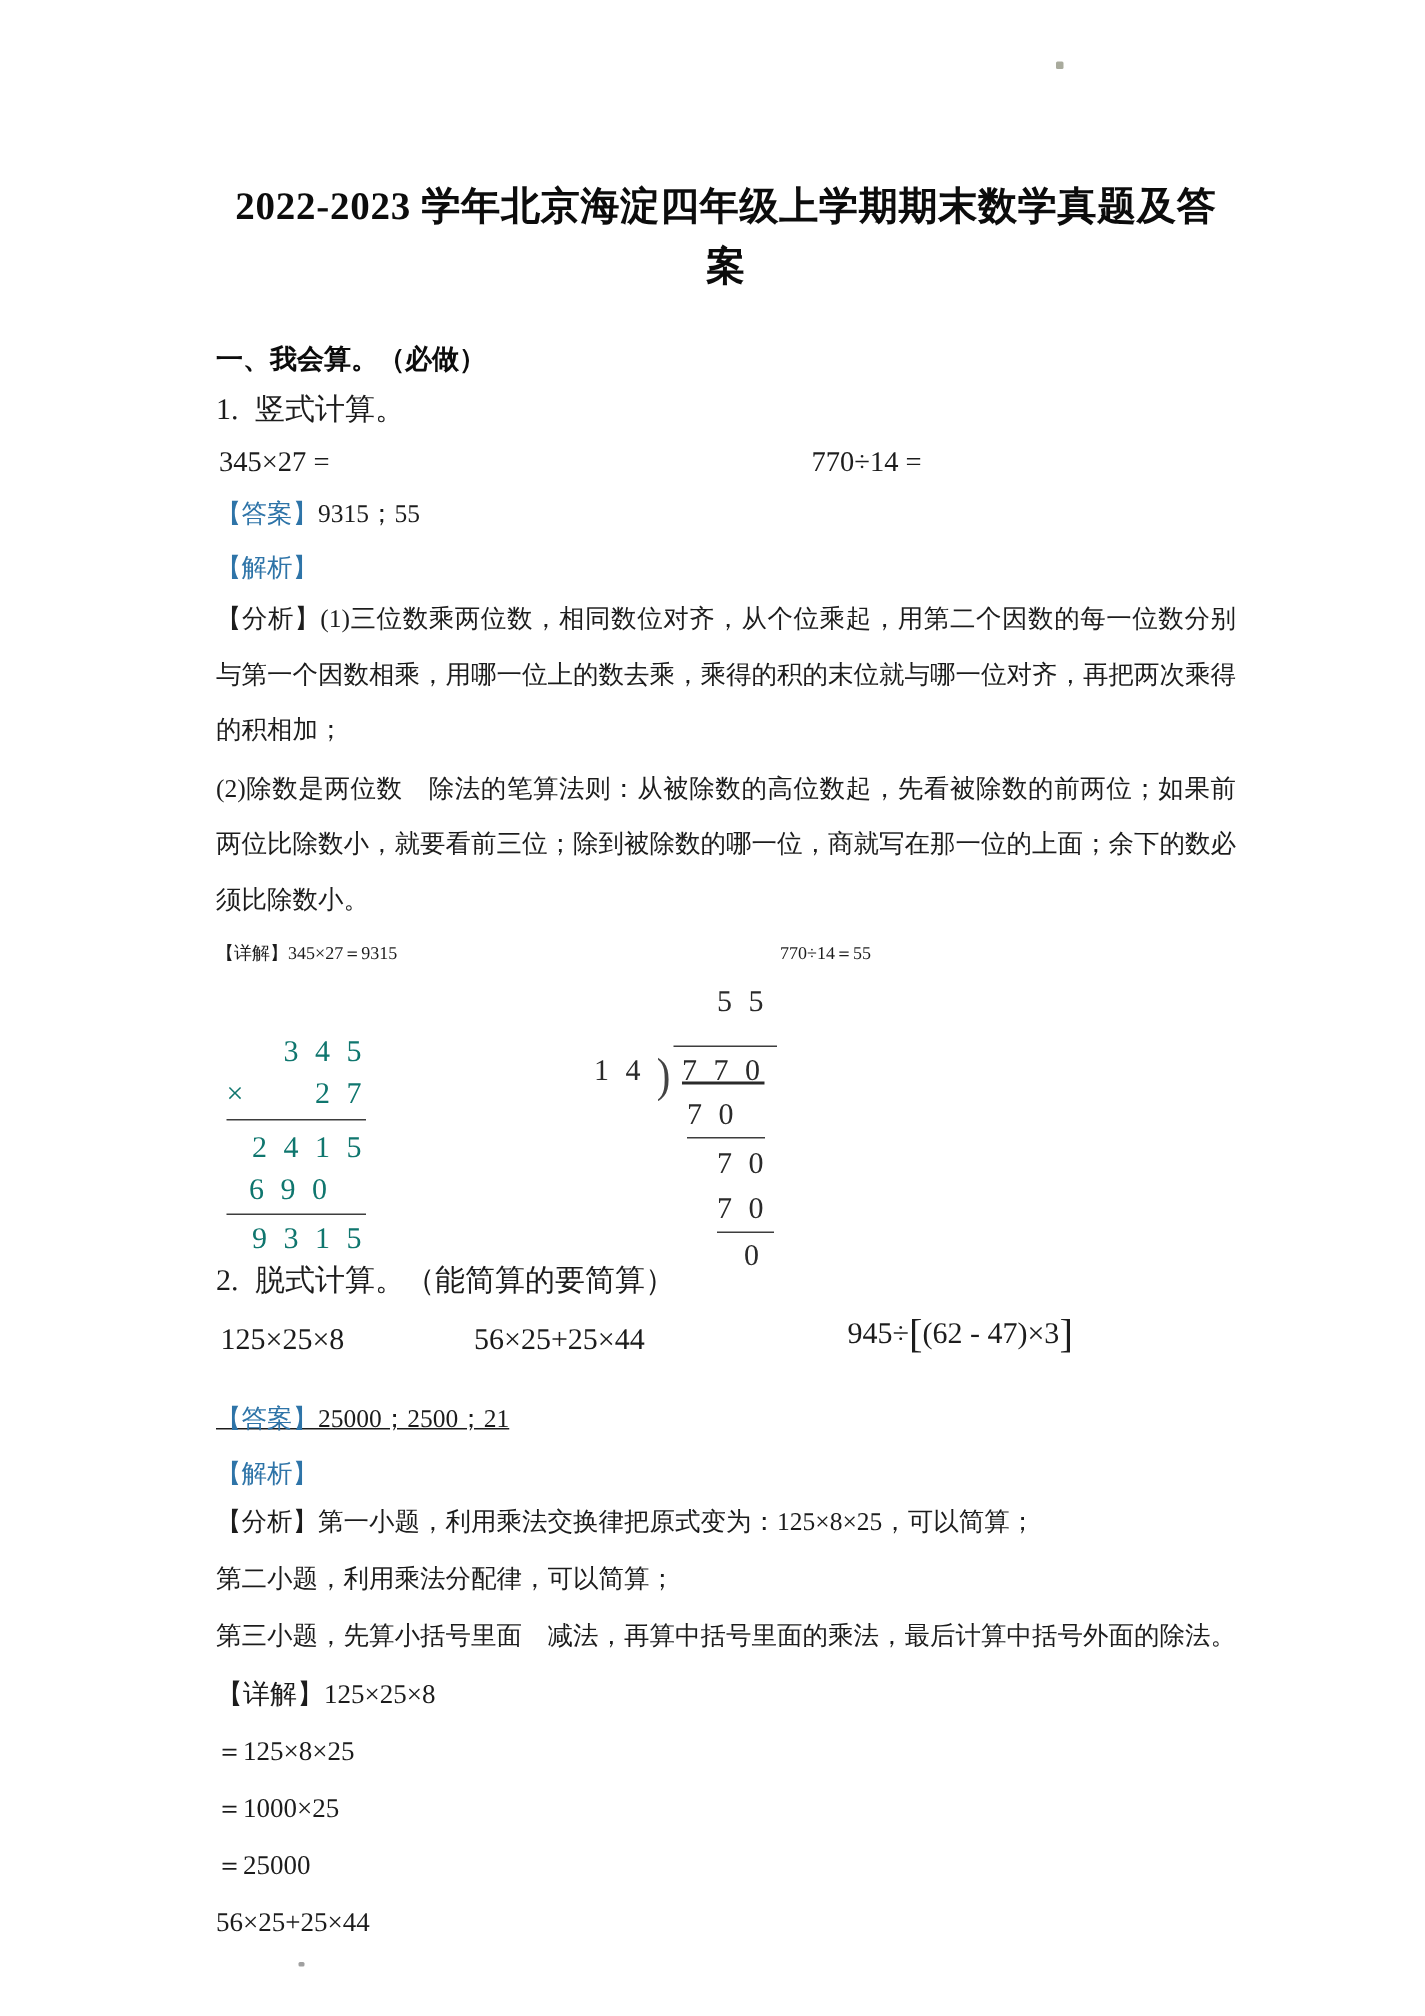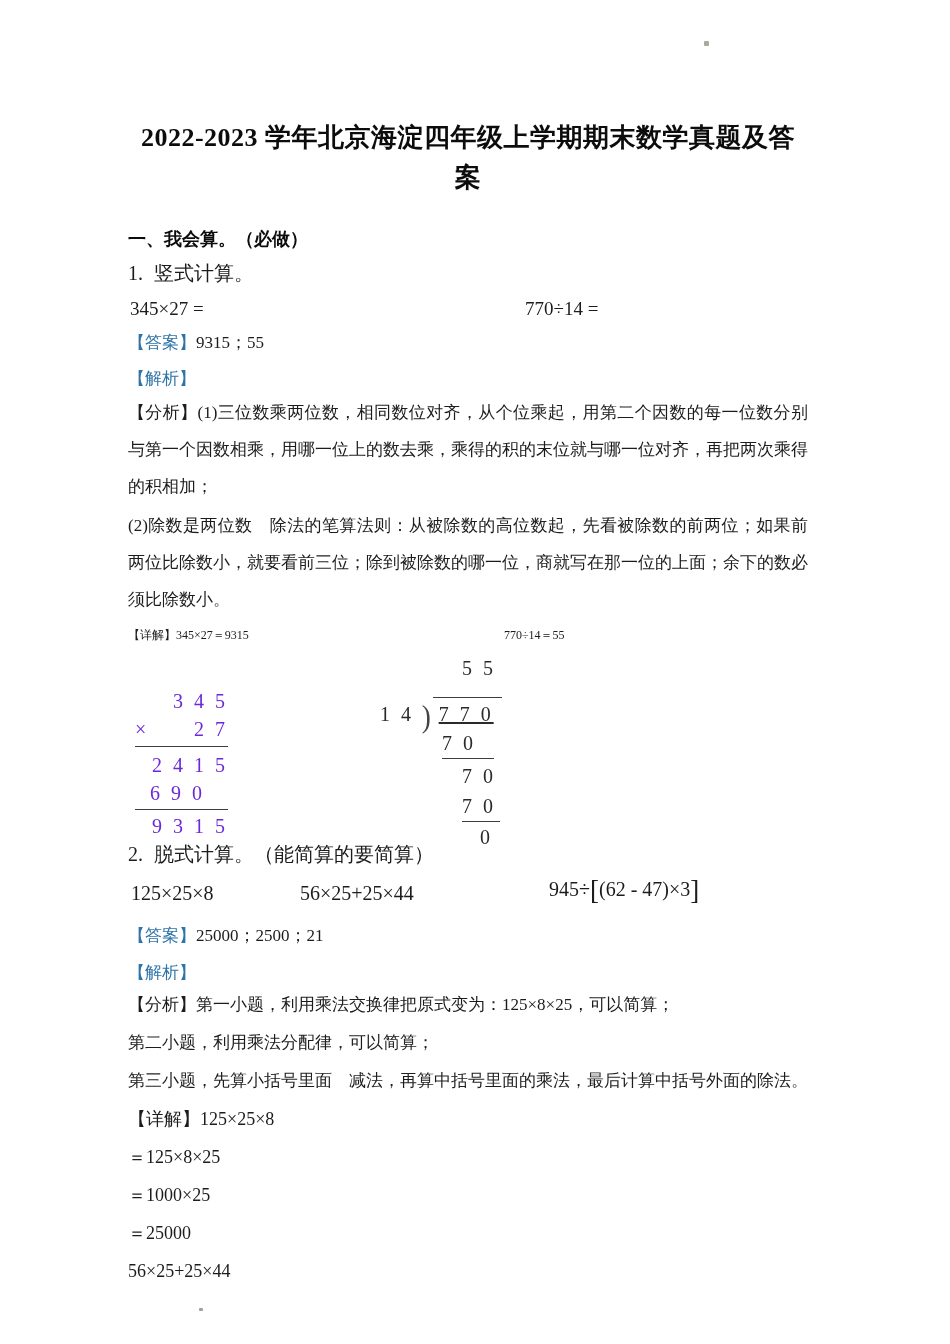--- a/index.html
+++ b/index.html
@@ -3,21 +3,21 @@
 <meta charset="utf-8">
 <style>
   html, body { margin: 0; padding: 0; background: #ffffff; }
   body {
     width: 950px; height: 1344px;
     font-family: "Liberation Serif", "DejaVu Serif", serif;
     color: #1c1c1c;
     -webkit-font-smoothing: antialiased;
   }
   .page { position: relative; width: 950px; height: 1344px; overflow: hidden; background: #ffffff; }
-  .content { position: absolute; left: 128px; top: 0; width: 680px; }
+  .content { position: absolute; left: 144px; top: 0; width: 680px; }
 
   .doc-title {
     margin: 118px 0 0 0;
     font-size: 26px; font-weight: bold; color: #0c0c0c;
     line-height: 40px; text-align: center; letter-spacing: 0.5px;
   }
   .sec-heading {
     margin: 28px 0 0 0;
     font-size: 18px; font-weight: bold; color: #0c0c0c; line-height: 26px;
   }
@@ -30,34 +30,34 @@
   .e-l397 { left: 397px; }
 
   .expr-row2 { position: relative; margin-top: 8px; height: 36px; font-size: 20px; line-height: 36px; }
   .e2-a { left: 3px; }
   .e2-b { left: 172px; }
   .e2-c { left: 421px; top: -4px !important; }
   .brk { font-size: 27px; font-weight: 400; vertical-align: -3px; letter-spacing: 0; }
 
   .ans-row { margin-top: 6px; font-size: 17px; line-height: 26px; }
   .jiexi-row { margin-top: 10px; }
-  .ans2-row { margin-top: 12px; }
+  .ans2-row { margin-top: 22px; text-decoration: underline; }
   .jiexi2-row { margin-top: 11px; }
   .marker { color: #2e74a8; }
 
   .para { margin: 2px 0 0 0; font-size: 17px; line-height: 37px; text-align: justify; text-justify: inter-character; }
   .para2 { margin: 0; font-size: 17px; line-height: 38px; text-align: justify; }
 
   .detail-row { position: relative; margin-top: 4px; font-size: 12px; line-height: 27px; white-space: nowrap; }
   .detail-right { position: absolute; left: 376px; top: 0; }
 
   .calc-row { display: flex; align-items: flex-start; margin-top: 6px; height: 178px; }
 
   
-  .mult { margin-left: 7px; margin-top: 32px; width: 93px; font-size: 20px; color: #6d28d9; }
+  .mult { margin-left: 7px; margin-top: 32px; width: 93px; font-size: 20px; color: #0f766e; }
   .m-row { line-height: 28px; text-align: right; letter-spacing: 3px; white-space: nowrap; }
   .m-r2 { position: relative; border-bottom: 1.6px solid #3d3d3d; padding-bottom: 3px; }
   .m-times { position: absolute; left: 0; top: 0; letter-spacing: 0; }
   .m-r3 { margin-top: 4px; }
   .m-r4 { padding-right: 23px; border-bottom: 1.6px solid #3d3d3d; padding-bottom: 2px; }
   .m-r5 { margin-top: 2px; }
 
   
   .division { margin-left: 152px; font-size: 20px; color: #2a2a2a; }
   .ld-q { margin-left: 82px; line-height: 26px; letter-spacing: 3px; margin-bottom: 16px; white-space: nowrap; }

